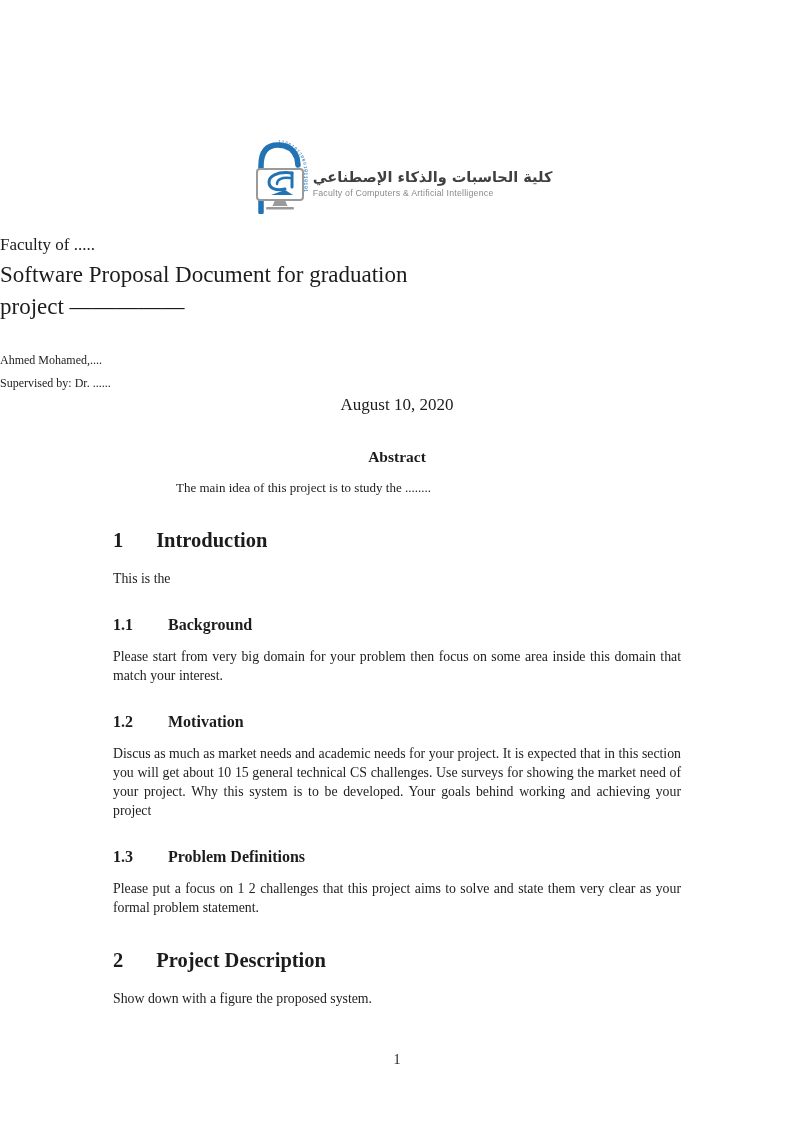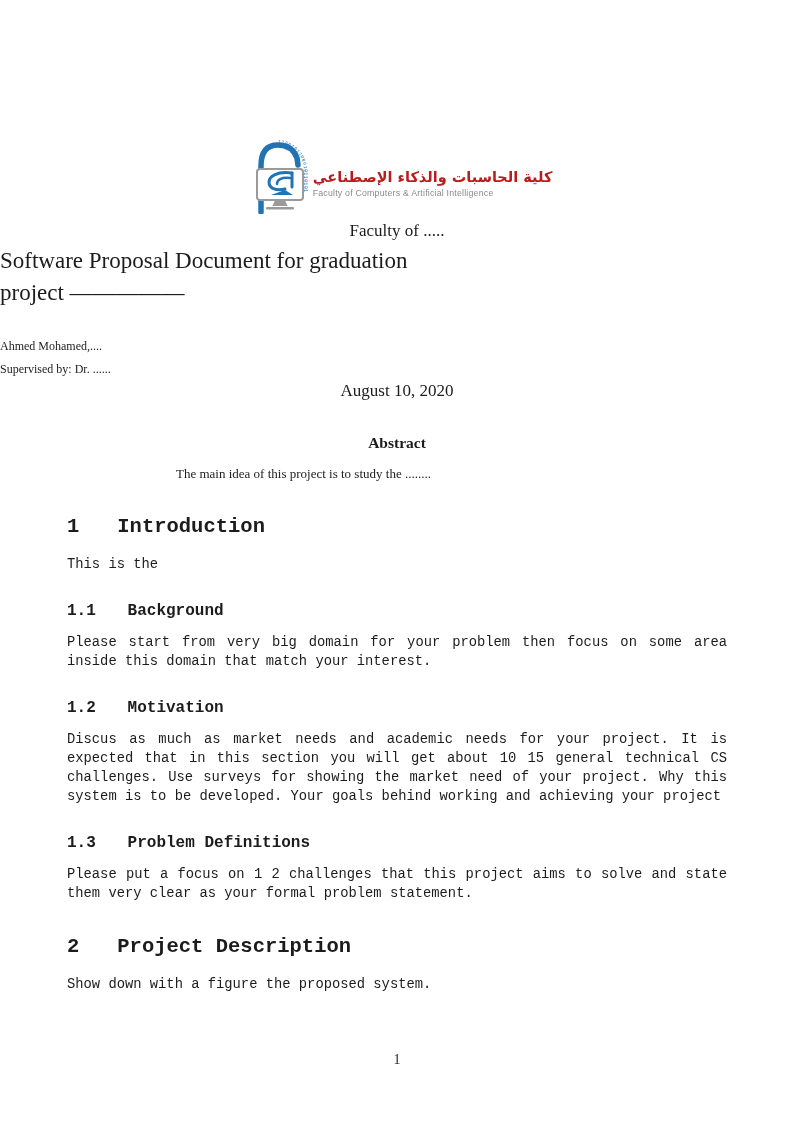--- a/index.html
+++ b/index.html
@@ -34,35 +34,34 @@
     margin-top: 32px;
     display: flex;
     flex-direction: column;
     line-height: 1.1;
   }
   .logo-ar {
     font-family: "DejaVu Sans", sans-serif;
     direction: rtl;
     font-weight: bold;
     font-size: 14.5px;
-    color: #b91c1c;
+    color: #404040;
     white-space: nowrap;
   }
   .logo-en {
     font-family: "Liberation Sans", sans-serif;
     font-size: 8.8px;
     color: #8a8a8a;
     margin-top: 3px;
     letter-spacing: 0.2px;
     white-space: nowrap;
   }
   
   .faculty-line {
-    margin-top: 7px;
-    text-align: center;
+    margin-top: 21px;
     font-size: 17px;
   }
   .doc-title {
     margin: 4px 0 0 0;
     text-align: left;
     font-size: 23px;
     font-weight: normal;
     line-height: 32px;
   }
   .author-block {
@@ -84,22 +83,21 @@
   }
   .abstract-text {
     margin: 13px 160px 0 160px;
     text-indent: 16px;
     font-size: 13px;
     line-height: 18px;
     text-align: justify;
   }
   
   .content {
-    padding: 0 67px;
-    font-family: Liberation Mono, monospace;
+    padding: 0 113px;
   }
   h2.sec {
     font-size: 20.5px;
     font-weight: bold;
     margin: 30px 0 15px 0;
     line-height: 27px;
   }
   h2.sec .num {
     display: inline-block;
     min-width: 38px;

